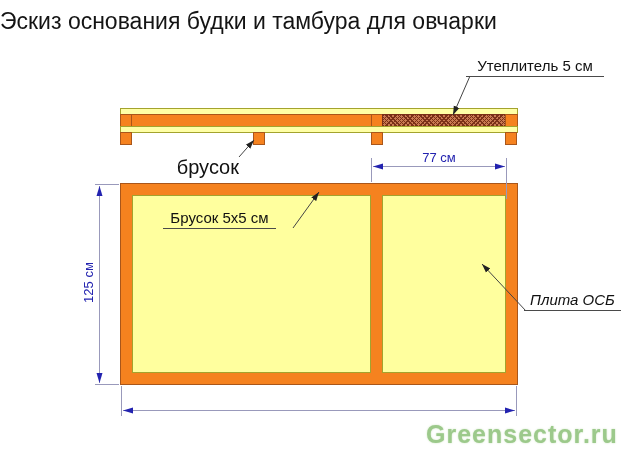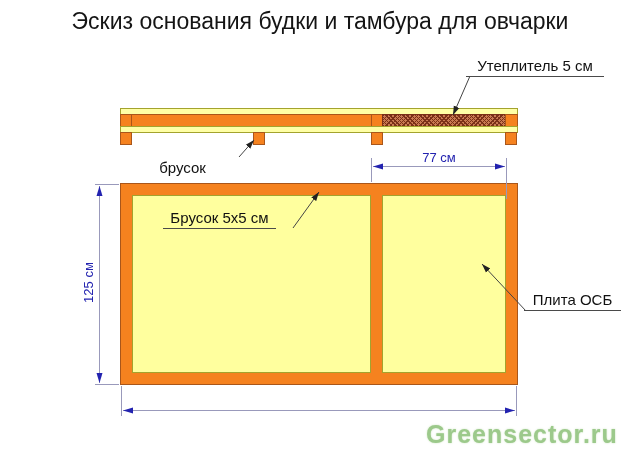--- a/index.html
+++ b/index.html
@@ -4,40 +4,40 @@
 <style>
   :root{
     --orange:#f5821f; --orange-border:#a9561a; --yellow:#ffffa6; --yellow-border:#a3a32e;
     --plan-yellow:#ffff9e; --hatch-base:#c97a52; --hatch-line:#7a3018;
     --dim-line:#9999bb; --dim-blue:#2323b0; --leader:#4a4a4a; --watermark-green:#9cc98b;
     --title-color:#141414;
   }
   html,body{margin:0;padding:0;}
   body{font-family:"Liberation Sans", sans-serif; background:#ffffff;}
   .canvas{position:relative;width:640px;height:459px;background:#ffffff;overflow:hidden;}
-  .title{position:absolute;left:0;right:0;top:8px;text-align:center;
+  .title{position:absolute;left:0;right:0;top:8px;text-align:left;
          font-size:23px;color:var(--title-color);letter-spacing:0px;}
   .abs{position:absolute;box-sizing:border-box;}
   
   .sheet{background:var(--yellow);border:1px solid var(--yellow-border);}
   .bar{background:var(--orange);border:1px solid var(--orange-border);}
   .hatch{
     background-color:var(--hatch-base);
     background-image:
       repeating-linear-gradient(45deg, var(--hatch-line) 0 1px, transparent 1px 3px),
       repeating-linear-gradient(-45deg, var(--hatch-line) 0 1px, transparent 1px 3px);
     border:1px solid var(--hatch-line);
   }
   
   .plan-frame{background:var(--orange);border:1px solid var(--orange-border);}
   .panel{background:var(--plan-yellow);border:1px solid var(--yellow-border);}
   
   .callout{position:absolute;font-size:15px;color:#111;text-align:center;
            border-bottom:1px solid var(--leader);padding-bottom:2px;line-height:17px;}
-  .callout2{position:absolute;font-size:15px;color:#111;text-align:center;line-height:17px;}
+  .callout2{position:absolute;font-size:20px;color:#111;text-align:right;line-height:17px;}
   .dim-text{position:absolute;font-size:13px;color:var(--dim-blue);text-align:center;}
   .svg-overlay{position:absolute;left:0;top:0;pointer-events:none;}
   .watermark{position:absolute;font-size:25px;font-weight:bold;color:var(--watermark-green);
              text-shadow:0 0 2px rgba(190,220,175,.8);letter-spacing:1px;}
 </style>
 </head>
 <body>
 
 <div class="canvas">
 
@@ -87,19 +87,19 @@
     <line x1="99.5" y1="186" x2="99.5" y2="383" stroke="#9999bb" stroke-width="1" marker-start="url(#arrD)" marker-end="url(#arrD)"></line>
 
     <line x1="121.5" y1="386" x2="121.5" y2="416" stroke="#9999bb" stroke-width="1"></line>
     <line x1="516.5" y1="386" x2="516.5" y2="416" stroke="#9999bb" stroke-width="1"></line>
     <line x1="123" y1="410.5" x2="515" y2="410.5" stroke="#9999bb" stroke-width="1" marker-start="url(#arrD)" marker-end="url(#arrD)"></line>
   </svg>
 
   <div class="callout" style="left:466px;top:57px;width:138px;">Утеплитель 5 см</div>
   <div class="callout2" style="left:126px;top:159px;width:113px;">брусок</div>
   <div class="callout" style="left:163px;top:209px;width:113px;">Брусок 5х5 см</div>
-  <div class="callout" style="left:524px;top:291px;width:97px;">Плита ОСБ</div>
+  <div class="callout" style="left:524px;top:291px;width:97px;font-style:italic;">Плита ОСБ</div>
 
   <div class="dim-text" style="left:372px;top:150px;width:134px;">77 см</div>
   <div class="dim-text" style="left:58px;top:275px;width:60px;transform:rotate(-90deg);">125 см</div>
 
   <div class="watermark" style="left:426px;top:420px;">Greensector.ru</div>
 </div>
 
 </body></html>

